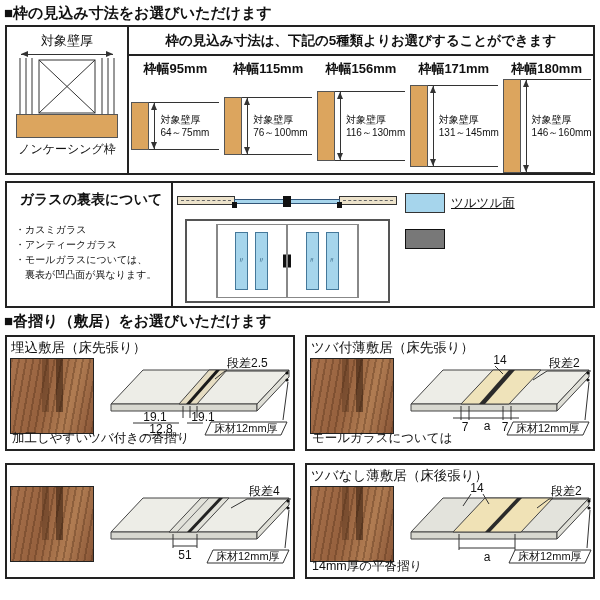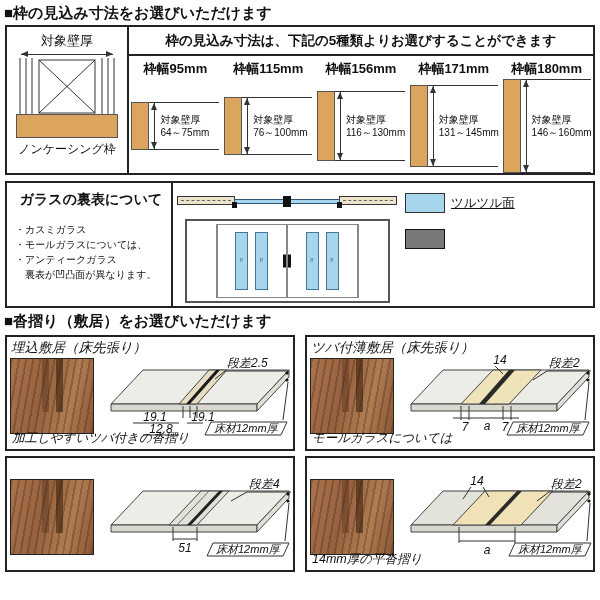--- a/index.html
+++ b/index.html
@@ -58,21 +58,21 @@
   .handles{position:absolute;left:50%;top:50%;transform:translate(-50%,-50%);display:flex;gap:2px;}
   .handle{width:3px;height:13px;background:#111;}
   .gb-legend{flex:1;padding-top:10px;padding-left:4px;text-decoration:underline;}
   .lg-item{display:flex;align-items:center;gap:6px;margin-bottom:16px;}
   .sw{width:40px;height:20px;border:1px solid #333;box-sizing:border-box;}
   .sw-smooth{background:#A6D5EC;}
   .sw-rough{background:#787878;border-color:#111;}
   .lg-label{font-size:12.5px;white-space:nowrap;}
 
   
-  .sill-grid{margin:2px 5px 8px 5px;display:grid;grid-template-columns:1fr 1fr;gap:5px 10px;font-style:italic;}
+  .sill-grid{margin:2px 5px 8px 5px;display:grid;grid-template-columns:1fr 1fr;gap:12px 10px;}
   .quad{border:2px solid #222;height:116px;position:relative;padding:2px 4px;box-sizing:border-box;overflow:hidden;}
   .q-title{font-size:13.5px;white-space:nowrap;}
   .wood{position:absolute;left:3px;top:21px;width:82px;height:74px;border:1px solid #222;
         background:linear-gradient(105deg,#a9734d 0%,#96613e 40%,#b07c52 70%,#8a5637 100%);overflow:hidden;}
   .wood::before{content:"";position:absolute;inset:0;
         background:repeating-linear-gradient(100deg,rgba(60,30,10,.28) 0 2px,transparent 2px 7px);}
   .wood::after{content:"";position:absolute;top:0;bottom:28%;left:55%;width:7px;background:rgba(40,20,8,.5);
         box-shadow:-14px 0 0 rgba(70,40,20,.35);}
   .qdia{position:absolute;right:0;top:17px;}
   .q-caption{position:absolute;left:5px;bottom:2px;font-size:12.5px;white-space:nowrap;}
@@ -177,22 +177,22 @@
       </div>
 
     </div>
   </div>
 </div>
 
 <div class="glass-box">
   <div class="gb-left">
     <div class="gb-title">ガラスの裏表について</div>
     <div class="gb-line">・カスミガラス</div>
+    <div class="gb-line">・アンティークガラス</div>
     <div class="gb-line">・モールガラスについては、</div>
-    <div class="gb-line">・アンティークガラス</div>
     <div class="gb-line">　裏表が凹凸面が異なります。</div>
   </div>
   <div class="gb-right">
     <div class="gb-diagrams">
       <div class="plan">
         <div class="pwall l"></div>
         <div class="pwall r"></div>
         <div class="pdoor l"></div>
         <div class="pdoor r"></div>
         <div class="pnub l"></div>
@@ -313,20 +313,21 @@
       <text x="82" y="77" font-size="12" text-anchor="middle">51</text>
       <polygon points="110,68 186,68 180,81 104,81" fill="#fff" stroke="#333"></polygon>
       <line x1="182" y1="66" x2="186" y2="28" stroke="#333"></line>
       <circle cx="185" cy="19" r="1.6" fill="#111"></circle>
       <circle cx="185" cy="26" r="1.6" fill="#111"></circle>
       <text x="113" y="78" font-size="11">床材12mm厚</text>
     </svg>
   </div>
 
   <div class="quad">
+    <div class="q-title">ツバなし薄敷居（床後張り）</div>
     <div class="wood"></div>
     <svg class="qdia" width="190" height="84" viewBox="0 0 190 84">
       <polygon points="8,50 40,16 186,16 154,50" fill="#E3E3DC" stroke="#444"></polygon>
       <polygon points="8,50 154,50 154,57 8,57" fill="#D8D8D0" stroke="#444"></polygon>
       <polygon points="154,50 186,16 186,23 154,57" fill="#E0E0D8" stroke="#444"></polygon>
       <polygon points="50,50 82,16 150,16 118,50" fill="#F0E2B6" stroke="#444"></polygon>
       <polygon points="82,50 114,16 119,16 87,50" fill="#2a2a2a"></polygon>
       <text x="74" y="10" font-size="12" text-anchor="middle">14</text>
       <line x1="68" y1="12" x2="60" y2="24" stroke="#333"></line>
       <line x1="80" y1="12" x2="86" y2="22" stroke="#333"></line>

